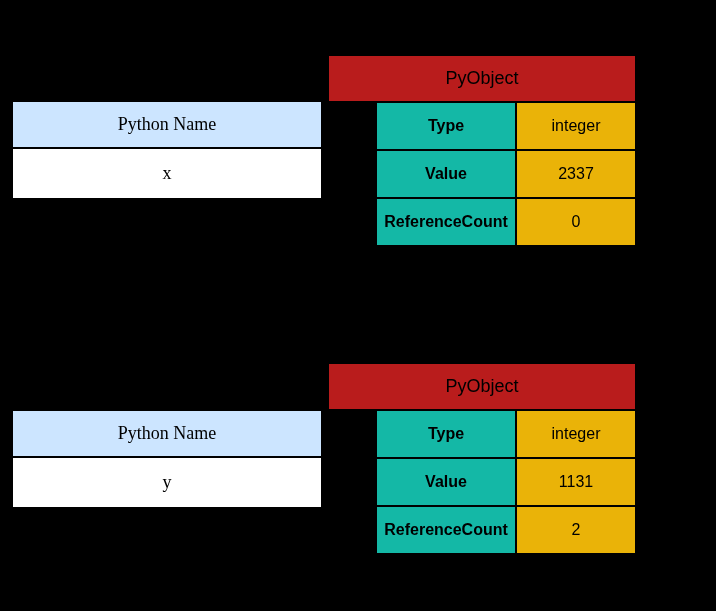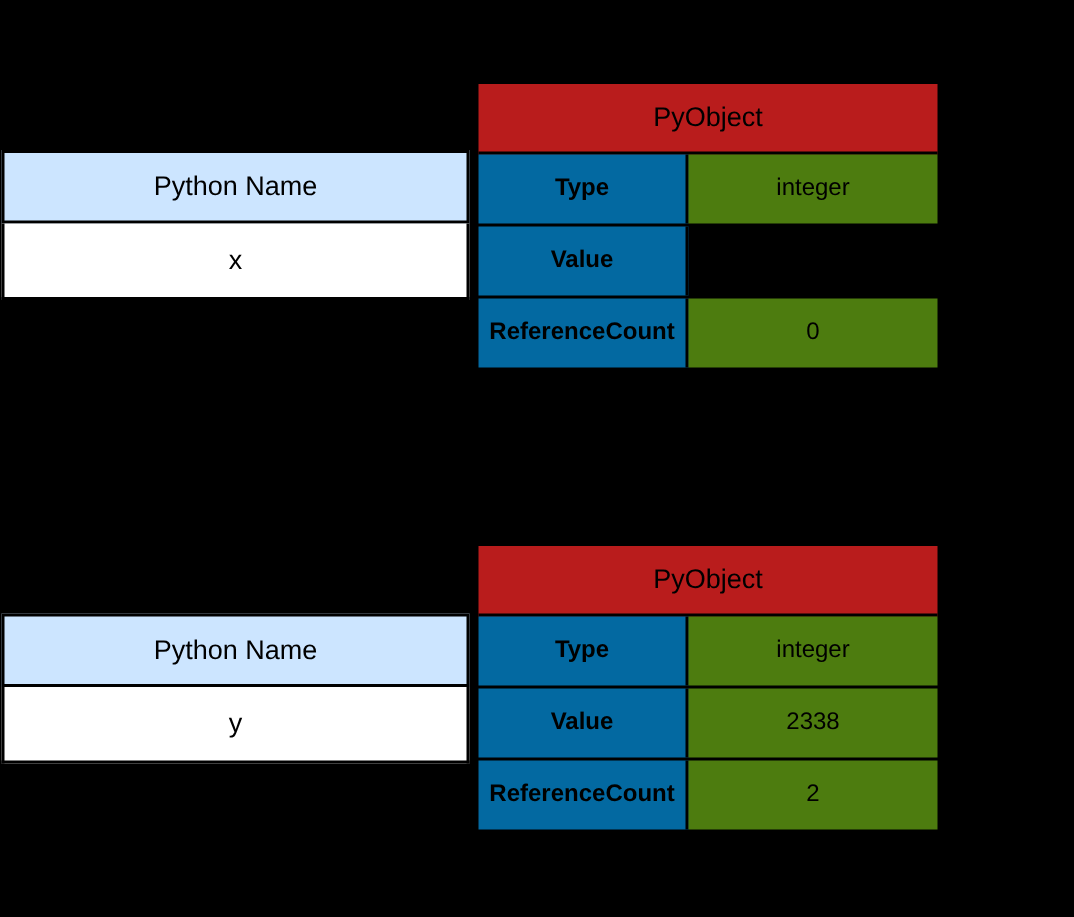--- a/index.html
+++ b/index.html
@@ -42,21 +42,22 @@
       left: 0;
       width: 716px;
       height: 285px;
       display: flex;
       align-items: center;
     }
 
     
     .python-name-box {
       width: 312px;
-      margin-left: 1px;
+      margin-left: 11px;
+      font-family: Liberation Serif, serif;
     }
 
     .python-name-header {
       background: #cce5ff;
       border: 2px solid #000;
       text-align: center;
       padding: 12px 8px;
       font-size: 18px;
     }
 
@@ -87,35 +88,36 @@
     .pyobject-row {
       display: flex;
       border-bottom: 2px solid #000;
     }
 
     .pyobject-row:last-child {
       border-bottom: none;
     }
 
     .pyobject-label {
-      background: #0369a1;
+      background: #14b8a6;
       border-right: 2px solid #000;
       width: 140px;
       min-width: 140px;
       padding: 14px 8px;
       font-size: 16px;
       font-weight: bold;
       text-align: center;
       display: flex;
       align-items: center;
       justify-content: center;
+      margin-left: 48px;
     }
 
     .pyobject-value {
-      background: #4d7c0f;
+      background: #eab308;
       flex: 1;
       padding: 14px 8px;
       font-size: 16px;
       text-align: center;
       display: flex;
       align-items: center;
       justify-content: center;
     }
 
     .ref-label {
@@ -135,20 +137,21 @@
     </div>
 
     <div class="pyobject-box">
       <div class="pyobject-header">PyObject</div>
       <div class="pyobject-row">
         <div class="pyobject-label">Type</div>
         <div class="pyobject-value">integer</div>
       </div>
       <div class="pyobject-row">
         <div class="pyobject-label">Value</div>
+        <div class="pyobject-value">2337</div>
       </div>
       <div class="pyobject-row">
         <div class="pyobject-label ref-label">
           <span>Reference</span>
           <span>Count</span>
         </div>
         <div class="pyobject-value">0</div>
       </div>
     </div>
   </div>
@@ -161,21 +164,21 @@
     </div>
 
     <div class="pyobject-box">
       <div class="pyobject-header">PyObject</div>
       <div class="pyobject-row">
         <div class="pyobject-label">Type</div>
         <div class="pyobject-value">integer</div>
       </div>
       <div class="pyobject-row">
         <div class="pyobject-label">Value</div>
-        <div class="pyobject-value">2338</div>
+        <div class="pyobject-value">1131</div>
       </div>
       <div class="pyobject-row">
         <div class="pyobject-label ref-label">
           <span>Reference</span>
           <span>Count</span>
         </div>
         <div class="pyobject-value">2</div>
       </div>
     </div>
   </div>

